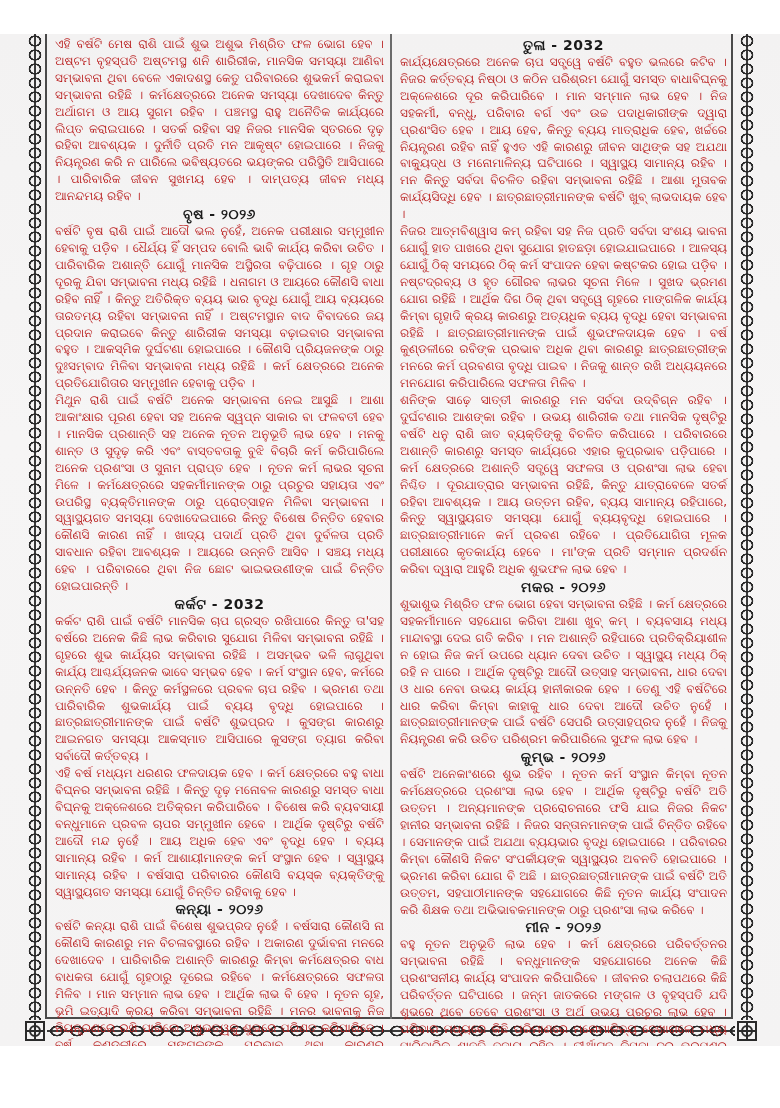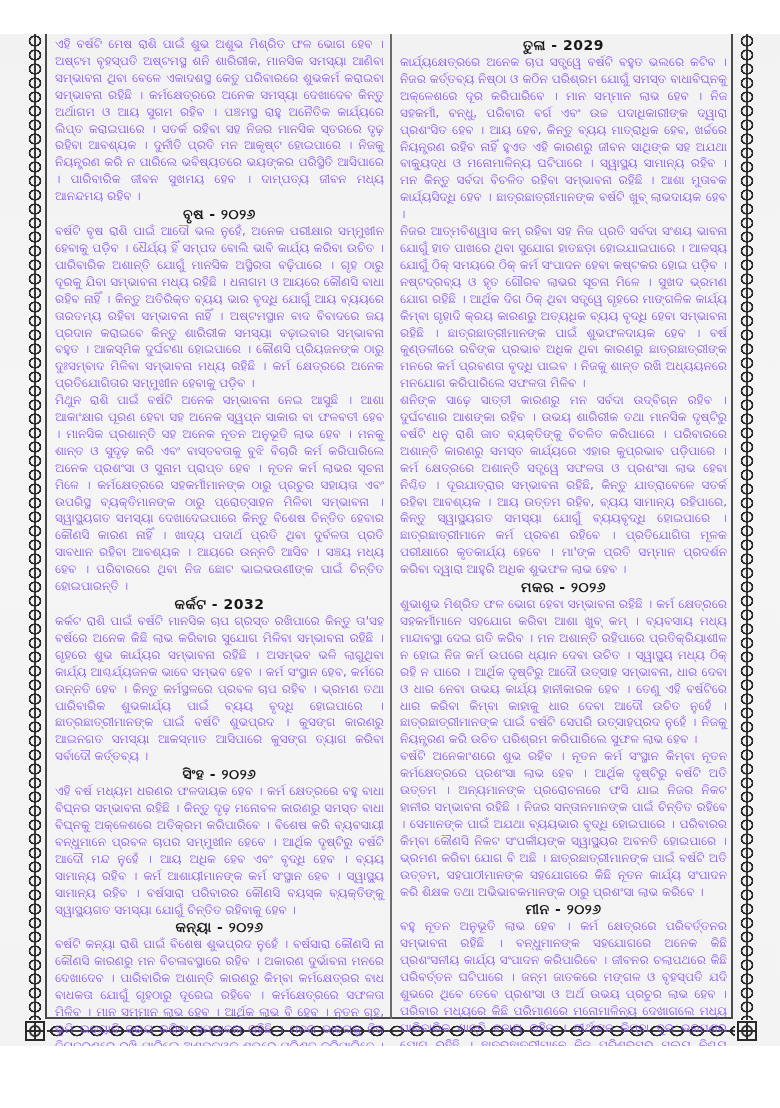--- a/index.html
+++ b/index.html
@@ -43,21 +43,21 @@
     padding:0 6px 0 8px;
   }
   .col.left { left:47px; width:343px; }
   .col.right { left:392px; width:341px; }
   .section-title {
     text-align:center; font-weight:bold; font-size:14px; line-height:17px;
     color:#1a1a1a; margin:1px 0 0 0; letter-spacing:0.5px;
   }
   .section-body {
     font-size:12.1px; line-height:16.9px; text-align:justify;
-    color:#8b5cf6; margin:0;
+    color:#b91c1c; margin:0;
   }
   .blank-bottom {
     position:absolute; left:0; top:1046px; width:780px; height:62px; background:#ffffff;
   }
 </style>
 </head>
 <body>
 
 <div class="page-bg"></div>
 
@@ -96,45 +96,45 @@
     <p class="section-body">ବର୍ଷଟି ବୃଷ ରାଶି ପାଇଁ ଆଦୌ ଭଲ ନୁହେଁ, ଅନେକ ପରୀକ୍ଷାର ସମ୍ମୁଖୀନ ହେବାକୁ ପଡ଼ିବ । ଧୈର୍ଯ୍ୟ ହିଁ ସମ୍ପଦ ବୋଲି ଭାବି କାର୍ଯ୍ୟ କରିବା ଉଚିତ । ପାରିବାରିକ ଅଶାନ୍ତି ଯୋଗୁଁ ମାନସିକ ଅସ୍ଥିରତା ବଢ଼ିପାରେ । ଗୃହ ଠାରୁ ଦୂରକୁ ଯିବା ସମ୍ଭାବନା ମଧ୍ୟ ରହିଛି । ଧନାଗମ ଓ ଆୟରେ କୌଣସି ବାଧା ରହିବ ନାହିଁ । କିନ୍ତୁ ଅତିରିକ୍ତ ବ୍ୟୟ ଭାର ବୃଦ୍ଧି ଯୋଗୁଁ ଆୟ ବ୍ୟୟରେ ତାରତମ୍ୟ ରହିବା ସମ୍ଭାବନା ନାହିଁ । ଅଷ୍ଟମସ୍ଥାନ ବାଦ ବିବାଦରେ ଜୟ ପ୍ରଦାନ କରାଇବେ କିନ୍ତୁ ଶାରିରୀକ ସମସ୍ୟା ବଢ଼ାଇବାର ସମ୍ଭାବନା ବହୁତ । ଆକସ୍ମିକ ଦୁର୍ଘଟଣା ହୋଇପାରେ । କୌଣସି ପ୍ରିୟଜନଙ୍କ ଠାରୁ ଦୁଃସମ୍ବାଦ ମିଳିବା ସମ୍ଭାବନା ମଧ୍ୟ ରହିଛି । କର୍ମ କ୍ଷେତ୍ରରେ ଅନେକ ପ୍ରତିଯୋଗିତାର ସମ୍ମୁଖୀନ ହେବାକୁ ପଡ଼ିବ ।</p>
   </div>
   <div>
     <p class="section-body">ମିଥୁନ ରାଶି ପାଇଁ ବର୍ଷଟି ଅନେକ ସମ୍ଭାବନା ନେଇ ଆସୁଛି । ଆଶା ଆକାଂକ୍ଷାର ପୂରଣ ହେବା ସହ ଅନେକ ସ୍ୱପ୍ନ ସାକାର ବା ଫଳବତୀ ହେବ । ମାନସିକ ପ୍ରଶାନ୍ତି ସହ ଅନେକ ନୂତନ ଅନୁଭୂତି ଲାଭ ହେବ । ମନକୁ ଶାନ୍ତ ଓ ସୁଦୃଢ଼ କରି ଏବଂ ବାସ୍ତବତାକୁ ବୁଝି ବିଚାରି କର୍ମ କରିପାରିଲେ ଅନେକ ପ୍ରଶଂସା ଓ ସୁନାମ ପ୍ରାପ୍ତ ହେବ । ନୂତନ କର୍ମ ଲାଭର ସୂଚନା ମିଳେ । କର୍ମକ୍ଷେତ୍ରରେ ସହକର୍ମୀମାନଙ୍କ ଠାରୁ ପ୍ରଚୁର ସହାୟତା ଏବଂ ଉପରିସ୍ଥ ବ୍ୟକ୍ତିମାନଙ୍କ ଠାରୁ ପ୍ରୋତ୍ସାହନ ମିଳିବା ସମ୍ଭାବନା । ସ୍ୱାସ୍ଥ୍ୟଗତ ସମସ୍ୟା ଦେଖାଦେଇପାରେ କିନ୍ତୁ ବିଶେଷ ଚିନ୍ତିତ ହେବାର କୌଣସି କାରଣ ନାହିଁ । ଖାଦ୍ୟ ପଦାର୍ଥ ପ୍ରତି ଥିବା ଦୁର୍ବଳତା ପ୍ରତି ସାବଧାନ ରହିବା ଆବଶ୍ୟକ । ଆୟରେ ଉନ୍ନତି ଆସିବ । ସଞ୍ଚୟ ମଧ୍ୟ ହେବ । ପରିବାରରେ ଥିବା ନିଜ ଛୋଟ ଭାଇଭଉଣୀଙ୍କ ପାଇଁ ଚିନ୍ତିତ ହୋଇପାରନ୍ତି ।</p>
   </div>
   <div>
     <h2 class="section-title">କର୍କଟ - 2032</h2>
     <p class="section-body">କର୍କଟ ରାଶି ପାଇଁ ବର୍ଷଟି ମାନସିକ ଚାପ ଗ୍ରସ୍ତ ରଖିପାରେ କିନ୍ତୁ ତା'ସହ ବର୍ଷରେ ଅନେକ କିଛି ଲାଭ କରିବାର ସୁଯୋଗ ମିଳିବା ସମ୍ଭାବନା ରହିଛି । ଗୃହରେ ଶୁଭ କାର୍ଯ୍ୟର ସମ୍ଭାବନା ରହିଛି । ଅସମ୍ଭବ ଭଳି ଲାଗୁଥିବା କାର୍ଯ୍ୟ ଆଶ୍ଚର୍ଯ୍ୟଜନକ ଭାବେ ସମ୍ଭବ ହେବ । କର୍ମ ସଂସ୍ଥାନ ହେବ, କର୍ମରେ ଉନ୍ନତି ହେବ । କିନ୍ତୁ କର୍ମସ୍ଥଳରେ ପ୍ରବଳ ଚାପ ରହିବ । ଭ୍ରମଣ ତଥା ପାରିବାରିକ ଶୁଭକାର୍ଯ୍ୟ ପାଇଁ ବ୍ୟୟ ବୃଦ୍ଧି ହୋଇପାରେ । ଛାତ୍ରଛାତ୍ରୀମାନଙ୍କ ପାଇଁ ବର୍ଷଟି ଶୁଭପ୍ରଦ । କୁସଙ୍ଗ କାରଣରୁ ଆଇନଗତ ସମସ୍ୟା ଆକସ୍ମାତ ଆସିପାରେ କୁସଙ୍ଗ ତ୍ୟାଗ କରିବା ସର୍ବାଦୌ କର୍ତ୍ତବ୍ୟ ।</p>
   </div>
   <div>
-    <h2 class="section-title">ସିଂହ - ୨୦୨୬</h2>
     <p class="section-body">ଏହି ବର୍ଷ ମଧ୍ୟମ ଧରଣର ଫଳଦାୟକ ହେବ । କର୍ମ କ୍ଷେତ୍ରରେ ବହୁ ବାଧା ବିଘ୍ନର ସମ୍ଭାବନା ରହିଛି । କିନ୍ତୁ ଦୃଢ଼ ମନୋବଳ କାରଣରୁ ସମସ୍ତ ବାଧା ବିଘ୍ନକୁ ଅକ୍ଳେଶରେ ଅତିକ୍ରମ କରିପାରିବେ । ବିଶେଷ କରି ବ୍ୟବସାୟୀ ବନ୍ଧୁମାନେ ପ୍ରବଳ ଚାପର ସମ୍ମୁଖୀନ ହେବେ । ଆର୍ଥିକ ଦୃଷ୍ଟିରୁ ବର୍ଷଟି ଆଦୌ ମନ୍ଦ ନୁହେଁ । ଆୟ ଅଧିକ ହେବ ଏବଂ ବୃଦ୍ଧି ହେବ । ବ୍ୟୟ ସାମାନ୍ୟ ରହିବ । କର୍ମ ଆଶାୟୀମାନଙ୍କ କର୍ମ ସଂସ୍ଥାନ ହେବ । ସ୍ୱାସ୍ଥ୍ୟ ସାମାନ୍ୟ ରହିବ । ବର୍ଷସାରା ପରିବାରର କୌଣସି ବୟସ୍କ ବ୍ୟକ୍ତିଙ୍କୁ ସ୍ୱାସ୍ଥ୍ୟଗତ ସମସ୍ୟା ଯୋଗୁଁ ଚିନ୍ତିତ ରହିବାକୁ ହେବ ।</p>
   </div>
   <div>
     <h2 class="section-title">କନ୍ୟା - ୨୦୨୬</h2>
     <p class="section-body">ବର୍ଷଟି କନ୍ୟା ରାଶି ପାଇଁ ବିଶେଷ ଶୁଭପ୍ରଦ ନୁହେଁ । ବର୍ଷସାରା କୌଣସି ନା କୌଣସି କାରଣରୁ ମନ ବିଚଳାବସ୍ଥାରେ ରହିବ । ଅକାରଣ ଦୁର୍ଭାବନା ମନରେ ଦେଖାଦେବ । ପାରିବାରିକ ଅଶାନ୍ତି କାରଣରୁ କିମ୍ବା କର୍ମକ୍ଷେତ୍ରର ବାଧ ବାଧକତା ଯୋଗୁଁ ଗୃହଠାରୁ ଦୂରେଇ ରହିବେ । କର୍ମକ୍ଷେତ୍ରରେ ସଫଳତା ମିଳିବ । ମାନ ସମ୍ମାନ ଲାଭ ହେବ । ଆର୍ଥିକ ଲାଭ ବି ହେବ । ନୂତନ ଗୃହ, ଭୂମି ଇତ୍ୟାଦି କ୍ରୟ କରିବା ସମ୍ଭାବନା ରହିଛି । ମନର ଭାବନାକୁ ନିଜ ନିୟନ୍ତ୍ରଣରେ ରଖି ପାରିଲେ ଅଶୁଭତ୍ୱକୁ ଶୁଭରେ ପରିଣତ କରିପାରିବେ । ବର୍ଷ କୁଣ୍ଡଳୀରେ ମଙ୍ଗଳଙ୍କ ପ୍ରଭାବ ଥିବା କାରଣରୁ ଛାତ୍ରଛାତ୍ରୀମାନେ ଅଯଥା କର୍ମରେ ସମୟ ନଷ୍ଟ କରିପାରନ୍ତି । ନିଜ ପଠନ ଓ କର୍ତ୍ତବ୍ୟ ପ୍ରତି ସଜାଗ ରହିବା ଆବଶ୍ୟକ ।</p>
   </div>
 </div>
 
 <div class="col right">
   <div>
-    <h2 class="section-title">ତୁଳା - 2029</h2>
+    <h2 class="section-title">ତୁଳା - 2032</h2>
     <p class="section-body">କାର୍ଯ୍ୟକ୍ଷେତ୍ରରେ ଅନେକ ଚାପ ସତ୍ତ୍ୱେ ବର୍ଷଟି ବହୁତ ଭଲରେ କଟିବ । ନିଜର କର୍ତ୍ତବ୍ୟ ନିଷ୍ଠା ଓ କଠିନ ପରିଶ୍ରମ ଯୋଗୁଁ ସମସ୍ତ ବାଧାବିଘ୍ନକୁ ଅକ୍ଳେଶରେ ଦୂର କରିପାରିବେ । ମାନ ସମ୍ମାନ ଲାଭ ହେବ । ନିଜ ସହକର୍ମୀ, ବନ୍ଧୁ, ପରିବାର ବର୍ଗ ଏବଂ ଉଚ୍ଚ ପଦାଧିକାରୀଙ୍କ ଦ୍ୱାରା ପ୍ରଶଂସିତ ହେବ । ଆୟ ହେବ, କିନ୍ତୁ ବ୍ୟୟ ମାତ୍ରାଧିକ ହେବ, ଖର୍ଚ୍ଚରେ ନିୟନ୍ତ୍ରଣ ରହିବ ନାହିଁ ହୁଏତ ଏହି କାରଣରୁ ଜୀବନ ସାଥିଙ୍କ ସହ ଅଯଥା ବାକ୍ୟୁଦ୍ଧ ଓ ମନୋମାଳିନ୍ୟ ଘଟିପାରେ । ସ୍ୱାସ୍ଥ୍ୟ ସାମାନ୍ୟ ରହିବ । ମନ କିନ୍ତୁ ସର୍ବଦା ବିଚଳିତ ରହିବା ସମ୍ଭାବନା ରହିଛି । ଆଶା ମୁତାବକ କାର୍ଯ୍ୟସିଦ୍ଧି ହେବ । ଛାତ୍ରଛାତ୍ରୀମାନଙ୍କ ବର୍ଷଟି ଖୁବ୍ ଲାଭଦାୟକ ହେବ ।</p>
   </div>
   <div>
     <p class="section-body">ନିଜର ଆତ୍ମବିଶ୍ୱାସ କମ୍ ରହିବା ସହ ନିଜ ପ୍ରତି ସର୍ବଦା ସଂଶୟ ଭାବନା ଯୋଗୁଁ ହାତ ପାଖରେ ଥିବା ସୁଯୋଗ ହାତଛଡ଼ା ହୋଇଯାଇପାରେ । ଆଳସ୍ୟ ଯୋଗୁଁ ଠିକ୍ ସମୟରେ ଠିକ୍ କର୍ମ ସଂପାଦନ ହେବା କଷ୍ଟକର ହୋଇ ପଡ଼ିବ । ନଷ୍ଟଦ୍ରବ୍ୟ ଓ ହୃତ ଗୌରବ ଲାଭର ସୂଚନା ମିଳେ । ସୁଖଦ ଭ୍ରମଣ ଯୋଗ ରହିଛି । ଆର୍ଥିକ ଦିଗ ଠିକ୍ ଥିବା ସତ୍ତ୍ୱେ ଗୃହରେ ମାଙ୍ଗଳିକ କାର୍ଯ୍ୟ କିମ୍ବା ଗୃହାଦି କ୍ରୟ କାରଣରୁ ଅତ୍ୟଧିକ ବ୍ୟୟ ବୃଦ୍ଧି ହେବା ସମ୍ଭାବନା ରହିଛି । ଛାତ୍ରଛାତ୍ରୀମାନଙ୍କ ପାଇଁ ଶୁଭଫଳଦାୟକ ହେବ । ବର୍ଷ କୁଣ୍ଡଳୀରେ ରବିଙ୍କ ପ୍ରଭାବ ଅଧିକ ଥିବା କାରଣରୁ ଛାତ୍ରଛାତ୍ରୀଙ୍କ ମନରେ କର୍ମ ପ୍ରବଣତା ବୃଦ୍ଧି ପାଇବ । ନିଜକୁ ଶାନ୍ତ ରଖି ଅଧ୍ୟୟନରେ ମନଯୋଗ କରିପାରିଲେ ସଫଳତା ମିଳିବ ।</p>
   </div>
   <div>
     <p class="section-body">ଶନିଙ୍କ ସାଢ଼େ ସାତ୍ତୀ କାରଣରୁ ମନ ସର୍ବଦା ଉଦ୍‌ବିଗ୍ନ ରହିବ । ଦୁର୍ଘଟଣାର ଆଶଙ୍କା ରହିବ । ଉଭୟ ଶାରିରୀକ ତଥା ମାନସିକ ଦୃଷ୍ଟିରୁ ବର୍ଷଟି ଧନୁ ରାଶି ଜାତ ବ୍ୟକ୍ତିଙ୍କୁ ବିଚଳିତ କରିପାରେ । ପରିବାରରେ ଅଶାନ୍ତି କାରଣରୁ ସମସ୍ତ କାର୍ଯ୍ୟରେ ଏହାର କୁପ୍ରଭାବ ପଡ଼ିପାରେ । କର୍ମ କ୍ଷେତ୍ରରେ ଅଶାନ୍ତି ସତ୍ତ୍ୱେ ସଫଳତା ଓ ପ୍ରଶଂସା ଲାଭ ହେବା ନିଶ୍ଚିତ । ଦୂରଯାତ୍ରାର ସମ୍ଭାବନା ରହିଛି, କିନ୍ତୁ ଯାତ୍ରାବେଳେ ସତର୍କ ରହିବା ଆବଶ୍ୟକ । ଆୟ ଉତ୍ତମ ରହିବ, ବ୍ୟୟ ସାମାନ୍ୟ ରହିପାରେ, କିନ୍ତୁ ସ୍ୱାସ୍ଥ୍ୟଗତ ସମସ୍ୟା ଯୋଗୁଁ ବ୍ୟୟବୃଦ୍ଧି ହୋଇପାରେ । ଛାତ୍ରଛାତ୍ରୀମାନେ କର୍ମ ପ୍ରବଣ ରହିବେ । ପ୍ରତିଯୋଗିତା ମୂଳକ ପରୀକ୍ଷାରେ କୃତକାର୍ଯ୍ୟ ହେବେ । ମା'ଙ୍କ ପ୍ରତି ସମ୍ମାନ ପ୍ରଦର୍ଶନ କରିବା ଦ୍ୱାରା ଆହୁରି ଅଧିକ ଶୁଭଫଳ ଲାଭ ହେବ ।</p>
   </div>
   <div>
     <h2 class="section-title">ମକର - ୨୦୨୬</h2>
     <p class="section-body">ଶୁଭାଶୁଭ ମିଶ୍ରିତ ଫଳ ଭୋଗ ହେବା ସମ୍ଭାବନା ରହିଛି । କର୍ମ କ୍ଷେତ୍ରରେ ସହକର୍ମୀମାନେ ସହଯୋଗ କରିବା ଆଶା ଖୁବ୍ କମ୍ । ବ୍ୟବସାୟ ମଧ୍ୟ ମାନ୍ଦାବସ୍ଥା ଦେଇ ଗତି କରିବ । ମନ ଅଶାନ୍ତି ରହିପାରେ ପ୍ରତିକ୍ରିୟାଶୀଳ ନ ହୋଇ ନିଜ କର୍ମ ଉପରେ ଧ୍ୟାନ ଦେବା ଉଚିତ । ସ୍ୱାସ୍ଥ୍ୟ ମଧ୍ୟ ଠିକ୍ ରହି ନ ପାରେ । ଆର୍ଥିକ ଦୃଷ୍ଟିରୁ ଆଦୌ ଉତ୍ସାହ ସମ୍ଭାବନା, ଧାର ଦେବା ଓ ଧାର ନେବା ଉଭୟ କାର୍ଯ୍ୟ ହାନୀକାରକ ହେବ । ତେଣୁ ଏହି ବର୍ଷଟିରେ ଧାର କରିବା କିମ୍ବା କାହାକୁ ଧାର ଦେବା ଆଦୌ ଉଚିତ ନୁହେଁ । ଛାତ୍ରଛାତ୍ରୀମାନଙ୍କ ପାଇଁ ବର୍ଷଟି ସେପରି ଉତ୍ସାହପ୍ରଦ ନୁହେଁ । ନିଜକୁ ନିୟନ୍ତ୍ରଣ କରି ଉଚିତ ପରିଶ୍ରମ କରିପାରିଲେ ସୁଫଳ ଲାଭ ହେବ ।</p>
   </div>
   <div>
+    <h2 class="section-title">କୁମ୍ଭ - ୨୦୨୬</h2>
     <p class="section-body">ବର୍ଷଟି ଅନେକାଂଶରେ ଶୁଭ ରହିବ । ନୂତନ କର୍ମ ସଂସ୍ଥାନ କିମ୍ବା ନୂତନ କର୍ମକ୍ଷେତ୍ରରେ ପ୍ରଶଂସା ଲାଭ ହେବ । ଆର୍ଥିକ ଦୃଷ୍ଟିରୁ ବର୍ଷଟି ଅତି ଉତ୍ତମ । ଅନ୍ୟମାନଙ୍କ ପ୍ରରୋଚନାରେ ଫସି ଯାଇ ନିଜର ନିକଟ ହାନୀର ସମ୍ଭାବନା ରହିଛି । ନିଜର ସନ୍ତାନମାନଙ୍କ ପାଇଁ ଚିନ୍ତିତ ରହିବେ । ସେମାନଙ୍କ ପାଇଁ ଅଯଥା ବ୍ୟୟଭାର ବୃଦ୍ଧି ହୋଇପାରେ । ପରିବାରର କିମ୍ବା କୌଣସି ନିକଟ ସଂପର୍କୀୟଙ୍କ ସ୍ୱାସ୍ଥ୍ୟର ଅବନତି ହୋଇପାରେ । ଭ୍ରମଣ କରିବା ଯୋଗ ବି ଅଛି । ଛାତ୍ରଛାତ୍ରୀମାନଙ୍କ ପାଇଁ ବର୍ଷଟି ଅତି ଉତ୍ତମ, ସହପାଠୀମାନଙ୍କ ସହଯୋଗରେ କିଛି ନୂତନ କାର୍ଯ୍ୟ ସଂପାଦନ କରି ଶିକ୍ଷକ ତଥା ଅଭିଭାବକମାନଙ୍କ ଠାରୁ ପ୍ରଶଂସା ଲାଭ କରିବେ ।</p>
   </div>
   <div>
     <h2 class="section-title">ମୀନ - ୨୦୨୬</h2>
     <p class="section-body">ବହୁ ନୂତନ ଅନୁଭୂତି ଲାଭ ହେବ । କର୍ମ କ୍ଷେତ୍ରରେ ପରିବର୍ତ୍ତନର ସମ୍ଭାବନା ରହିଛି । ବନ୍ଧୁମାନଙ୍କ ସହଯୋଗରେ ଅନେକ କିଛି ପ୍ରଶଂସନୀୟ କାର୍ଯ୍ୟ ସଂପାଦନ କରିପାରିବେ । ଜୀବନର ଚଲାପଥରେ କିଛି ପରିବର୍ତ୍ତନ ଘଟିପାରେ । ଜନ୍ମ ଜାତକରେ ମଙ୍ଗଳ ଓ ବୃହସ୍ପତି ଯଦି ଶୁଭରେ ଥିବେ ତେବେ ପ୍ରଶଂସା ଓ ଅର୍ଥ ଉଭୟ ପ୍ରଚୁର ଲାଭ ହେବ । ପରିବାର ମଧ୍ୟରେ କିଛି ପରିମାଣରେ ମନୋମାଳିନ୍ୟ ଦେଖାଗଲେ ମଧ୍ୟ ପାରିବାରିକ ଶାନ୍ତି ବଜାୟ ରହିବ । ତୀର୍ଥାଟନ କିମ୍ବା ଦୂର ଭ୍ରମଣର ଯୋଗ ରହିଛି । ଛାତ୍ରଛାତ୍ରୀମାନେ ନିଜ ପରିଶ୍ରମର ମୂଲ୍ୟ ନିଶ୍ଚୟ ପାଇପାରିବେ ।</p>
   </div>
 </div>
 
 <div class="blank-bottom"></div>
 

